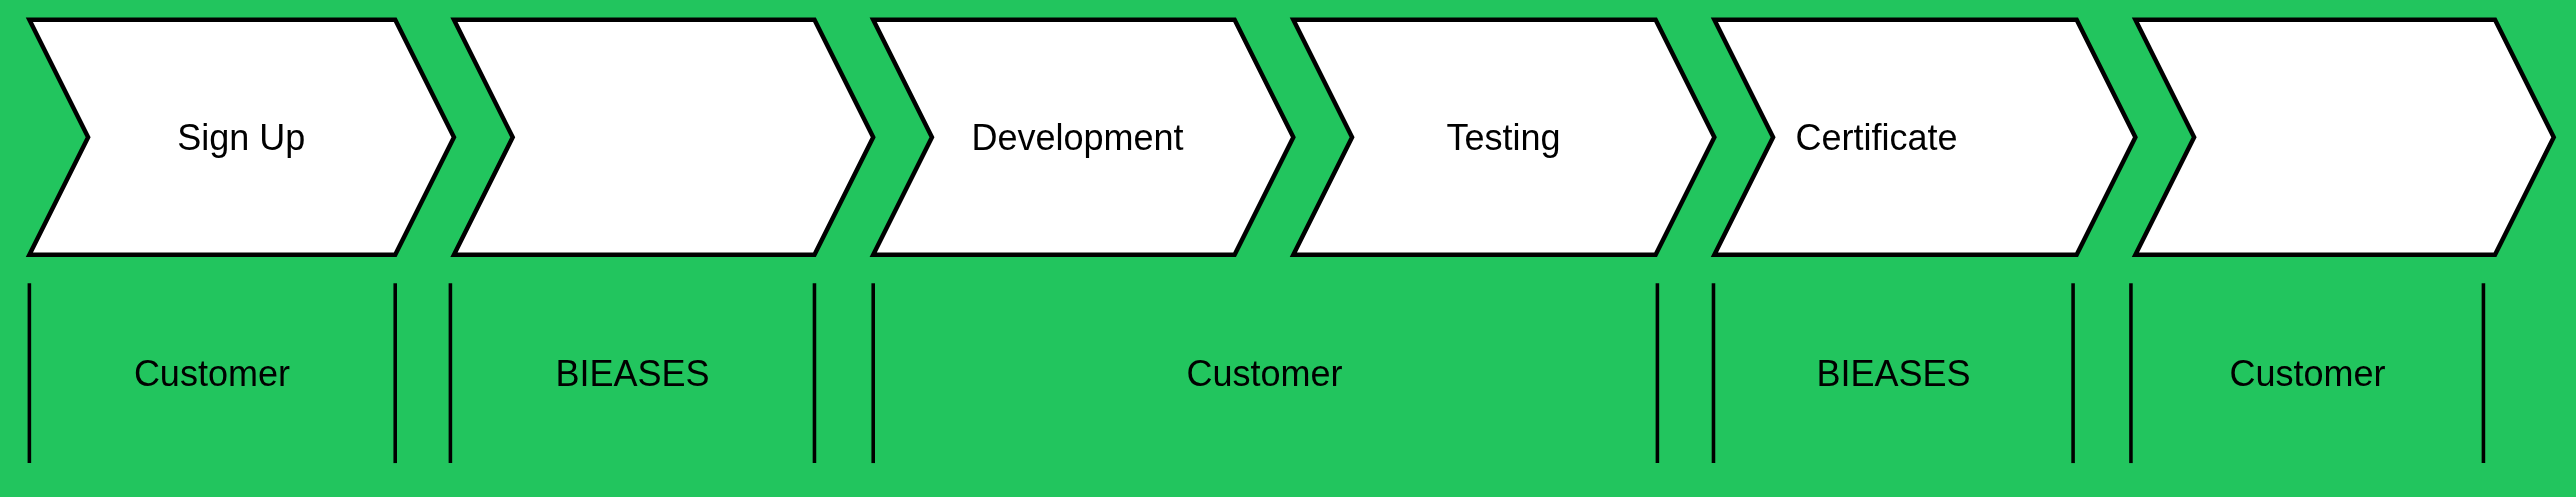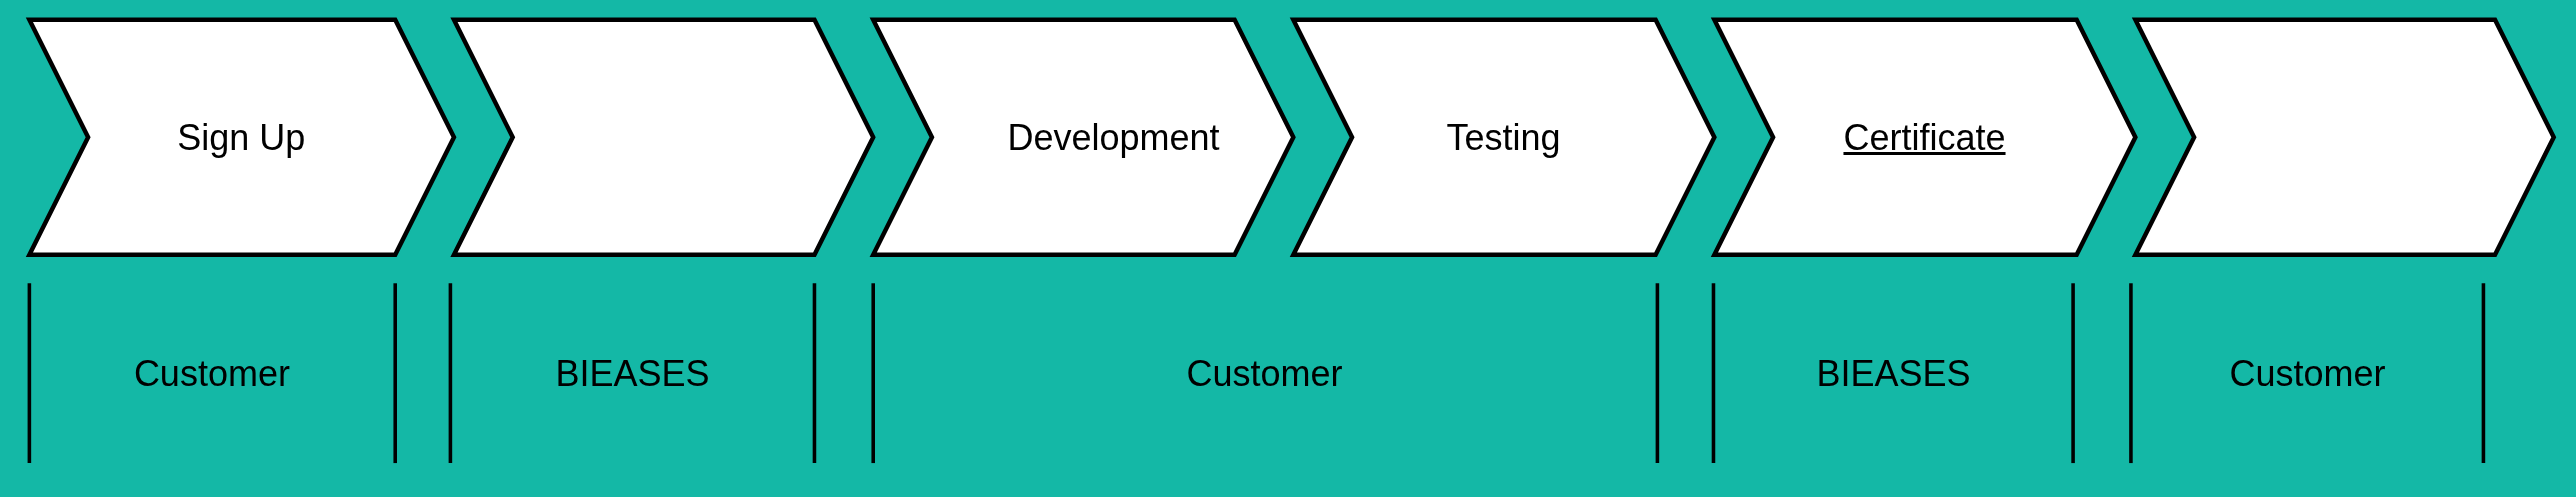--- a/index.html
+++ b/index.html
@@ -4,21 +4,21 @@
 <style>
   html, body {
     margin: 0;
     padding: 0;
     background: #ffffff;
   }
   .stage {
     position: relative;
     width: 2576px;
     height: 498px;
-    background: #14b8a6;
+    background: #22c55e;
     font-family: "Liberation Sans", sans-serif;
     color: #000000;
     overflow: hidden;
   }
   .stage svg {
     position: absolute;
     left: 0;
     top: 0;
   }
   .chevron-shape {
@@ -41,23 +41,23 @@
     line-height: 43px;
     color: #000000;
     white-space: pre-line;
     pointer-events: none;
   }
   .step-label { top: 19.6px; height: 235px; width: 463px; }
   .lane-label { top: 283px; height: 180px; width: 463px; }
 
   .step-label-1 { left: 9.8px; }
   .step-label-2 { left: 432px; }
-  .step-label-3 { left: 882px; }
+  .step-label-3 { left: 846px; }
   .step-label-4 { left: 1272px; }
-  .step-label-5 { left: 1693px; text-decoration: underline; }
+  .step-label-5 { left: 1645px; }
   .step-label-6 { left: 2113px; }
 
   .lane-label-1 { left: -19.6px; }
   .lane-label-2 { left: 401px; }
   .lane-label-3 { left: 1033px; }
   .lane-label-4 { left: 1662px; }
   .lane-label-5 { left: 2076px; }
 </style>
 </head>
 <body>

